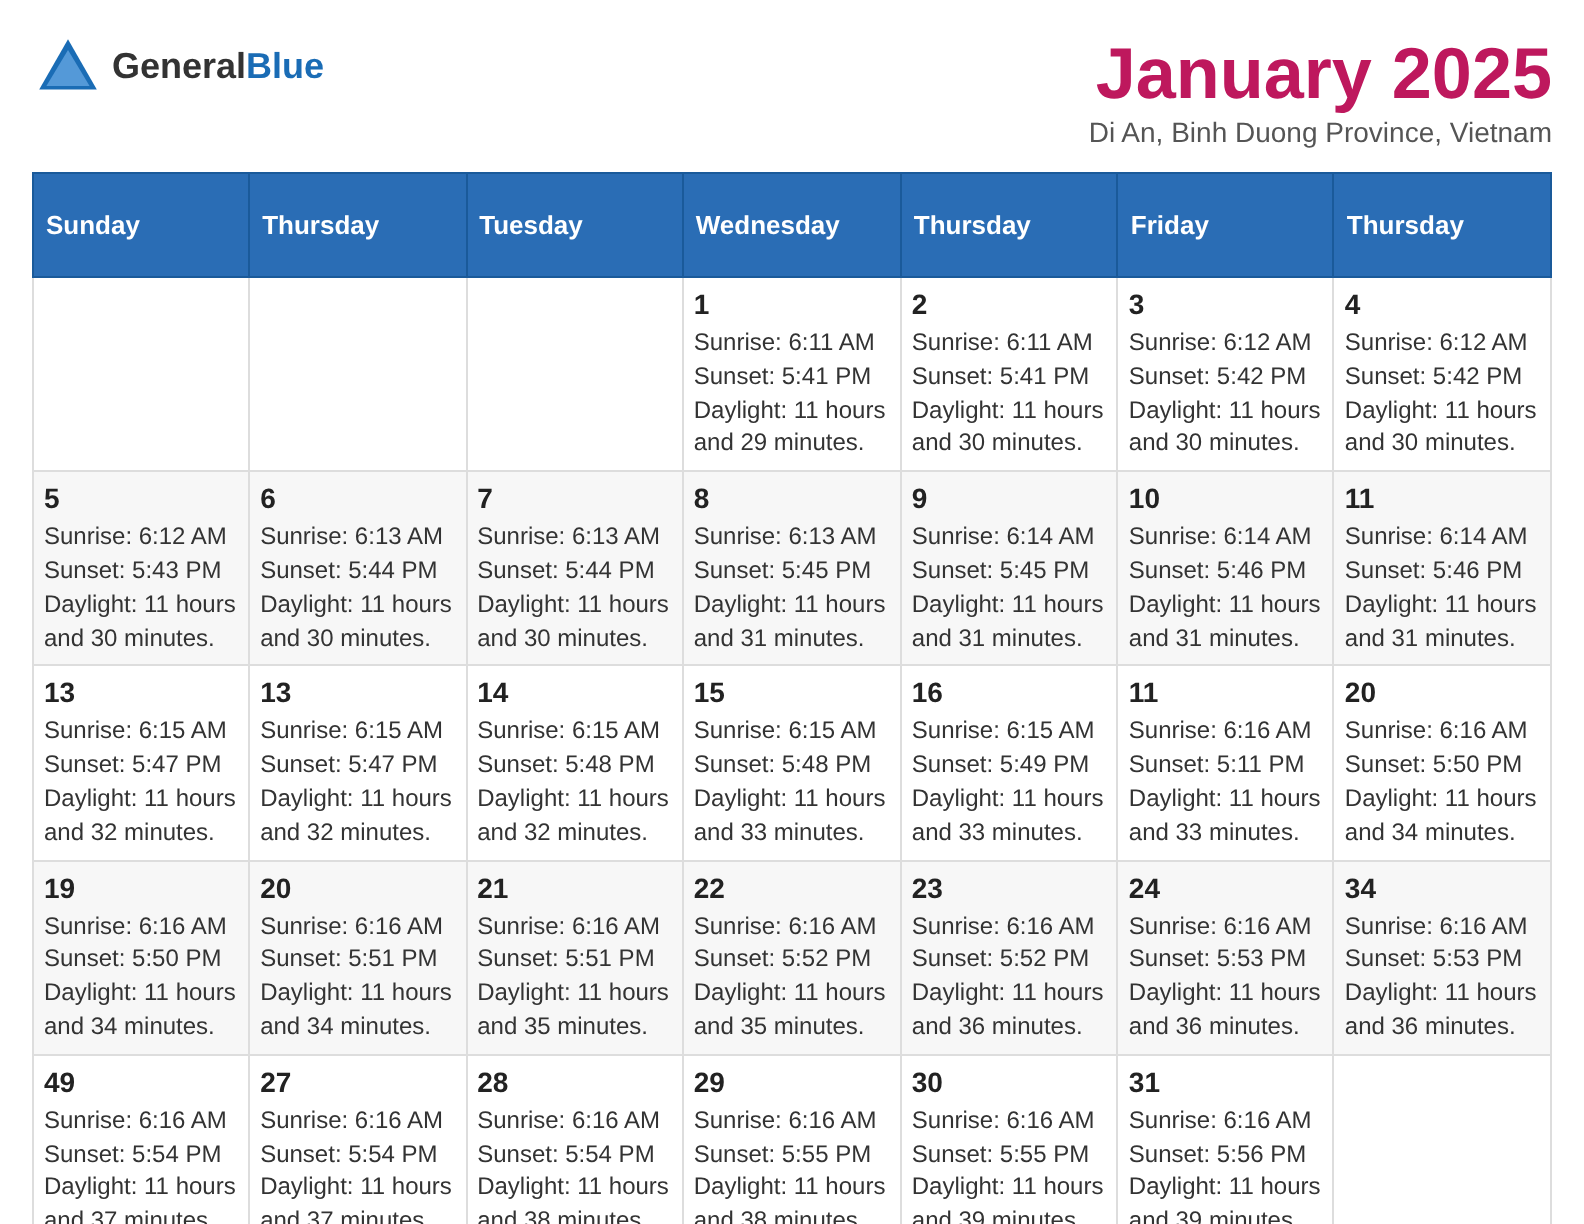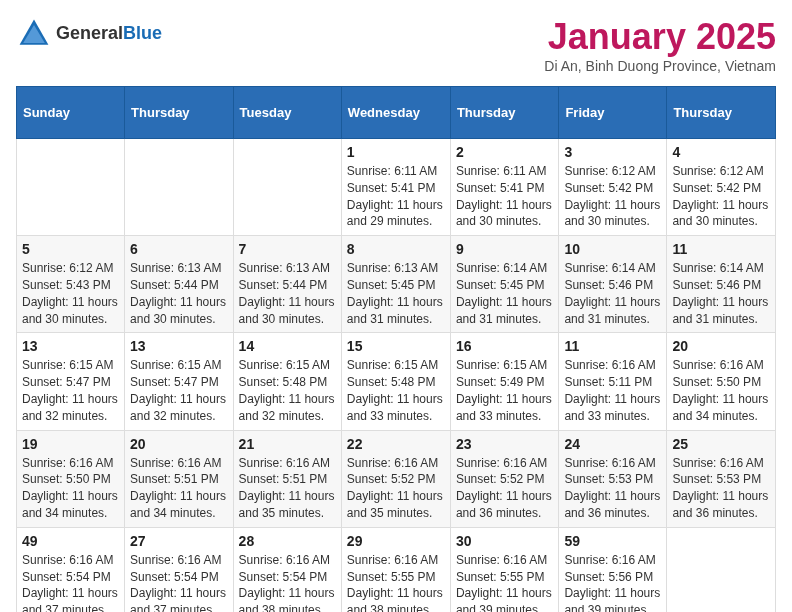--- a/index.html
+++ b/index.html
@@ -276,21 +276,21 @@
 Sunset: 5:52 PM
 Daylight: 11 hours and 36 minutes.</div>
         </td>
         <td>
           <span class="day-number">24</span>
           <div class="day-info">Sunrise: 6:16 AM
 Sunset: 5:53 PM
 Daylight: 11 hours and 36 minutes.</div>
         </td>
         <td>
-          <span class="day-number">25</span>
+          <span class="day-number">34</span>
           <div class="day-info">Sunrise: 6:16 AM
 Sunset: 5:53 PM
 Daylight: 11 hours and 36 minutes.</div>
         </td>
       </tr>
       <tr>
         <td>
           <span class="day-number">49</span>
           <div class="day-info">Sunrise: 6:16 AM
 Sunset: 5:54 PM
@@ -314,21 +314,21 @@
 Sunset: 5:55 PM
 Daylight: 11 hours and 38 minutes.</div>
         </td>
         <td>
           <span class="day-number">30</span>
           <div class="day-info">Sunrise: 6:16 AM
 Sunset: 5:55 PM
 Daylight: 11 hours and 39 minutes.</div>
         </td>
         <td>
-          <span class="day-number">59</span>
+          <span class="day-number">31</span>
           <div class="day-info">Sunrise: 6:16 AM
 Sunset: 5:56 PM
 Daylight: 11 hours and 39 minutes.</div>
         </td>
         <td class="empty-cell"></td>
       </tr>
     </tbody>
 </table>
 
 </body></html>

